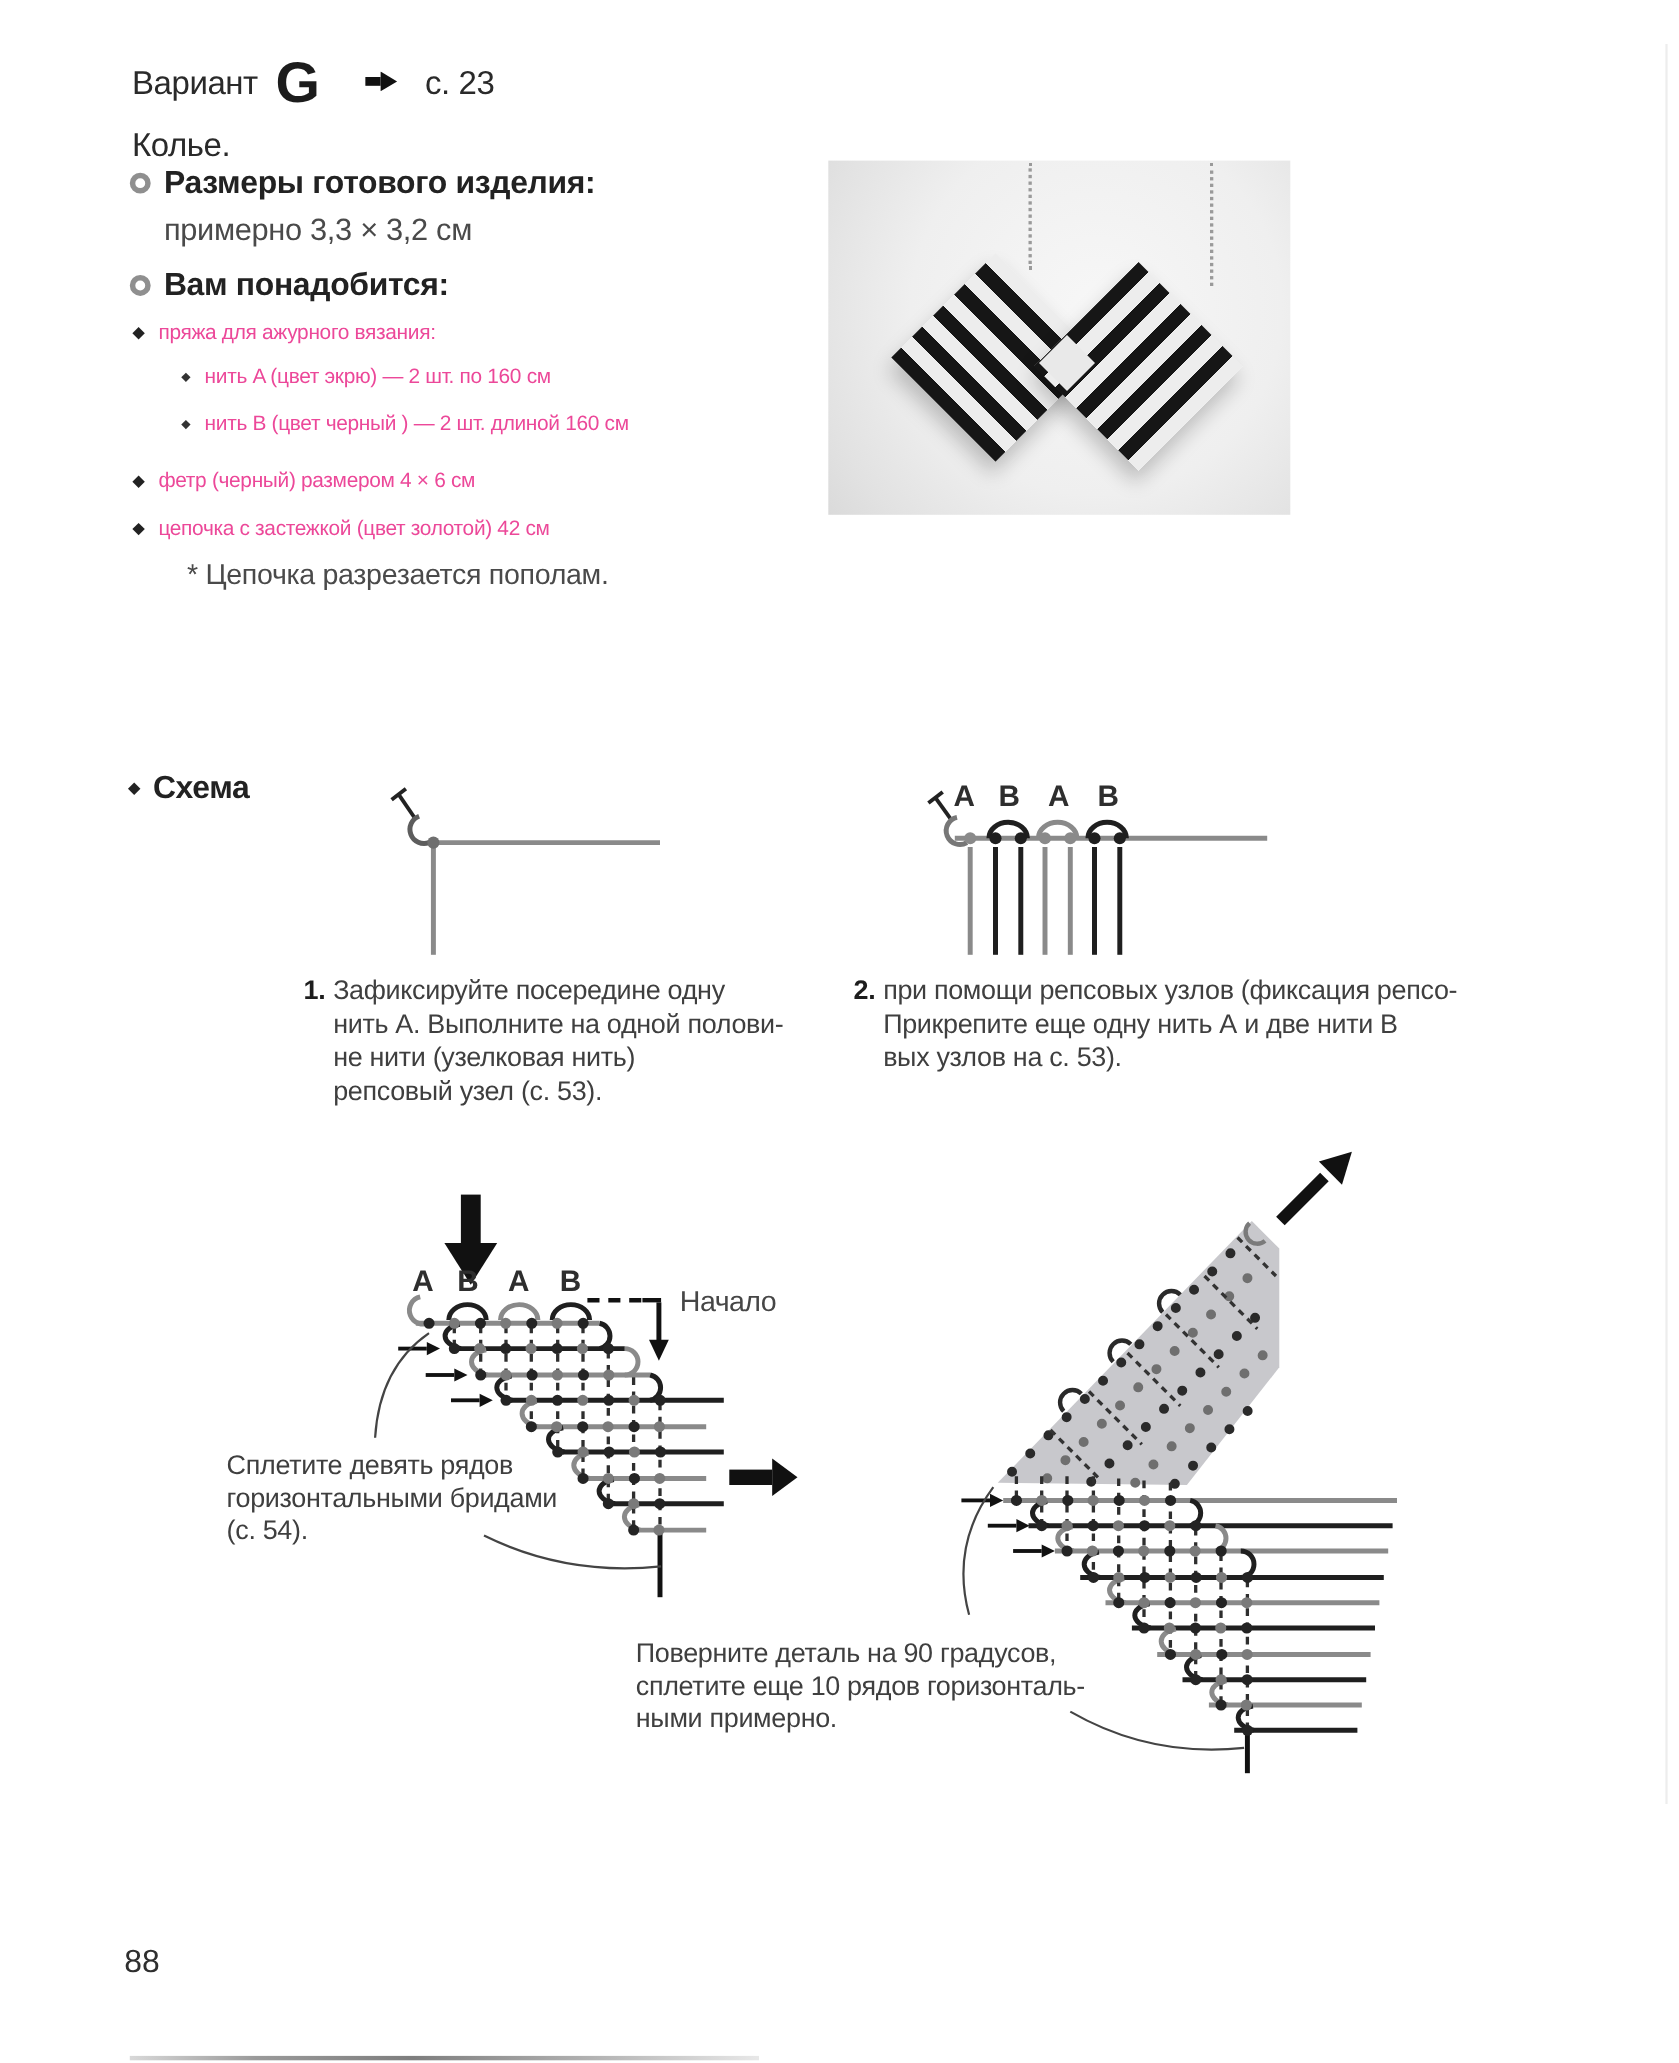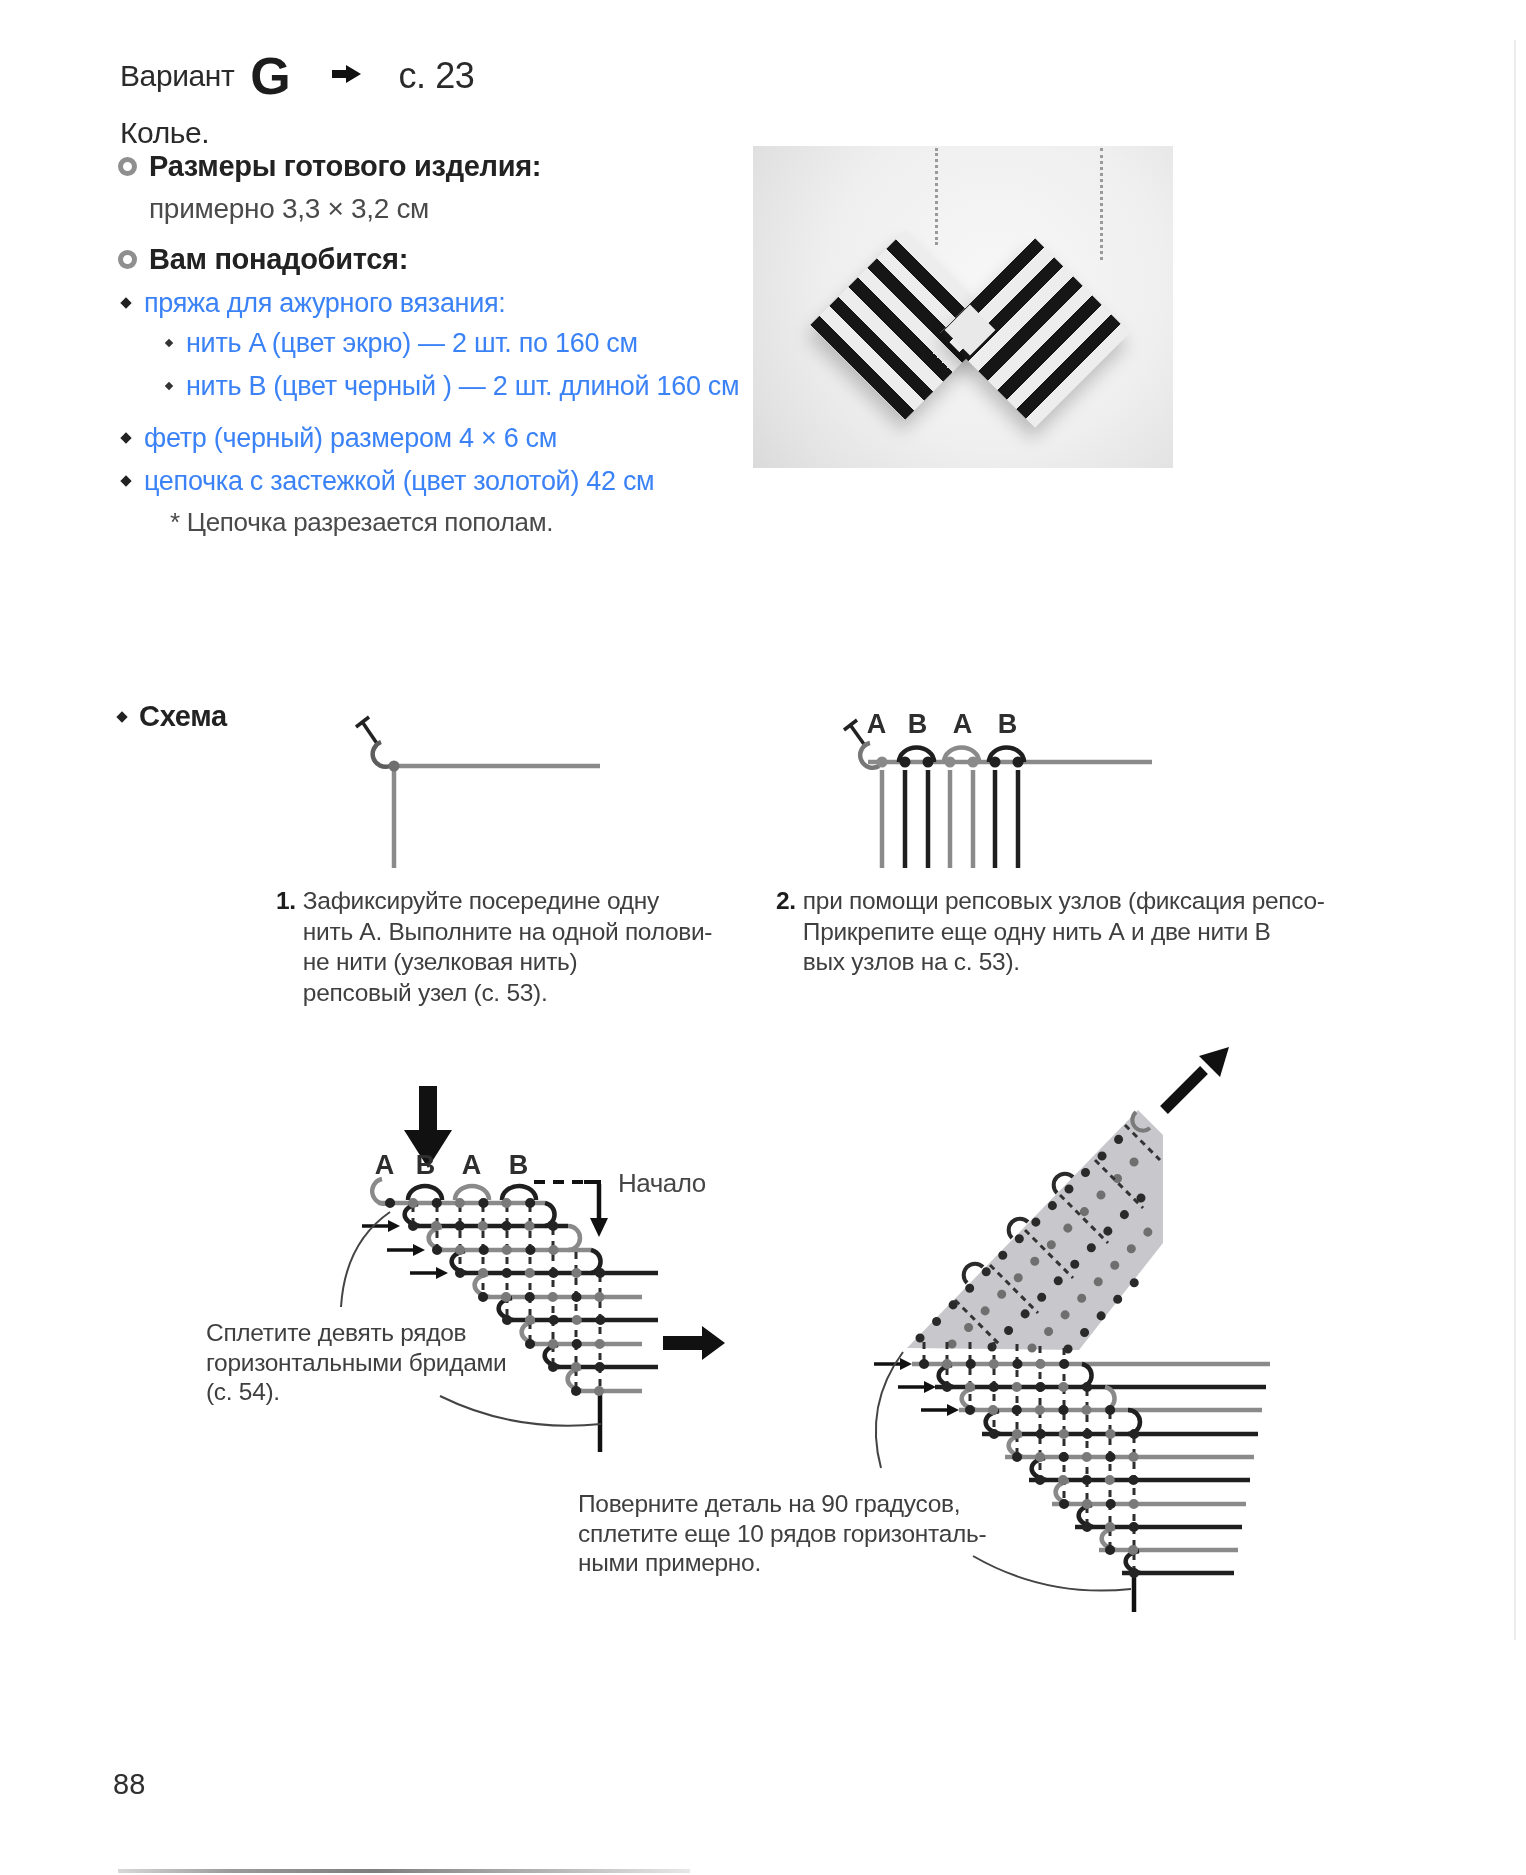--- a/index.html
+++ b/index.html
@@ -3,29 +3,29 @@
 <meta charset="utf-8">
 <style>
   html,body{margin:0;padding:0;background:#ffffff;}
   .page{position:relative;width:1526px;height:1875px;background:#fff;overflow:hidden;
         font-family:"Liberation Sans","DejaVu Sans",sans-serif;color:#3d3d3d;}
   
   .hdr{position:absolute;left:120px;top:50px;letter-spacing:-0.4px;}
   .hdr-line1{display:flex;align-items:center;gap:14px;}
   .variant-label{font-size:30px;color:#2a2a2a;}
   .variant-letter{font-size:52px;font-weight:700;color:#1c1c1c;line-height:1;margin-left:2px;}
-  .page-ref{font-size:36px;color:#2a2a2a;margin-left:22px;}
+  .page-ref{font-size:30px;color:#2a2a2a;margin-left:10px;}
   .hdr-arrow{display:inline-block;margin-left:28px;}
   .product{font-size:30px;color:#2a2a2a;margin-top:14px;}
   
   .info{position:absolute;left:118px;top:150px;width:660px;letter-spacing:-0.3px;}
   .sec-h{display:flex;align-items:center;gap:12px;font-size:29px;font-weight:700;color:#222;margin:0 0 10px 0;}
   .donut{width:9px;height:9px;border:5px solid #8f8f8f;border-radius:50%;background:#fff;flex:0 0 auto;}
   .size-value{font-size:28px;color:#4a4a4a;margin:0 0 18px 31px;}
-  .mat{list-style:none;margin:4px 0 0 4px;padding:0;font-size:27px;color:#3b82f6;}
+  .mat{list-style:none;margin:4px 0 0 4px;padding:0;font-size:19px;color:#ec4899;}
   .mat>li{display:flex;align-items:flex-start;gap:14px;margin-bottom:9px;line-height:34px;}
   .dia{width:8px;height:8px;background:#222;transform:rotate(45deg);margin-top:13px;flex:0 0 auto;}
   .dia.small{width:6px;height:6px;margin-top:14px;background:#333;}
   .sub{list-style:none;margin:6px 0 0 0;padding:0;}
   .sub>li{display:flex;gap:14px;margin:0 0 9px 22px;line-height:34px;}
   .footnote{font-size:26px;color:#4a4a4a;margin:2px 0 0 52px;}
   
   .photo{position:absolute;left:753px;top:146px;width:420px;height:322px;
          background:radial-gradient(circle at 58% 42%,#f7f7f7 0%,#efefef 55%,#e2e2e2 85%,#dadada 100%);}
   .chain{position:absolute;border-left:3px dotted #9a9a9a;}

